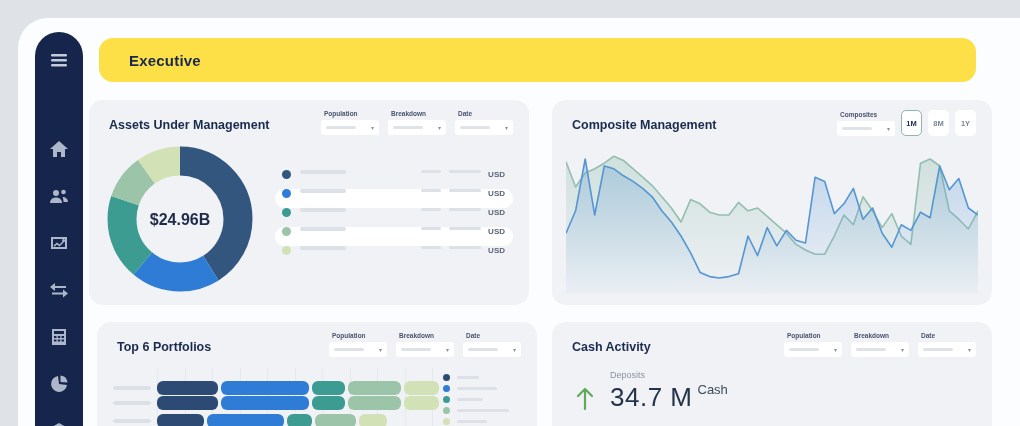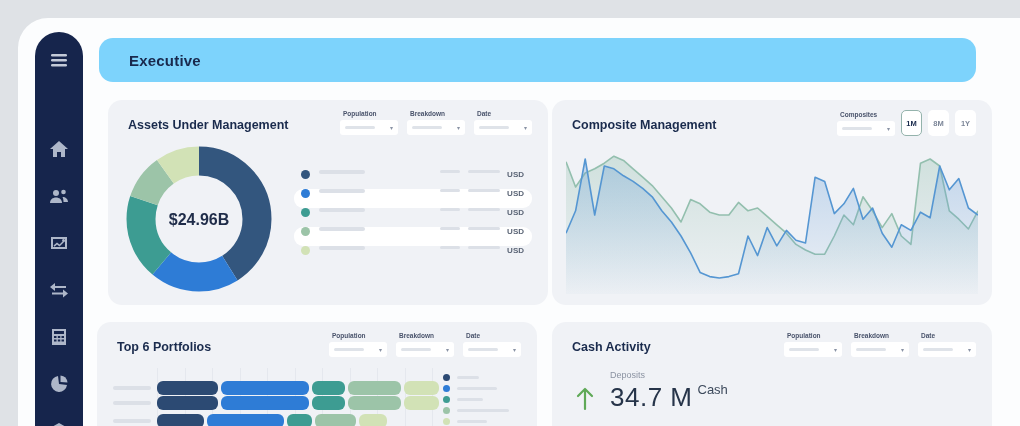--- a/index.html
+++ b/index.html
@@ -10,26 +10,26 @@
   
   .sidebar { position:absolute; left:35px; top:32px; width:48px; height:394px;
              background:#16254c; border-radius:24px 24px 0 0; display:flex; flex-direction:column;
              align-items:center; padding-top:18px; z-index:5; }
   .side-icon { width:22px; height:22px; color:#aeb7c9; display:flex; align-items:center;
                justify-content:center; cursor:pointer; }
   .side-icon svg { width:20px; height:20px; }
   .side-icon.menu { margin-bottom:42px; color:#c3cad8; }
   .side-icon + .side-icon:not(.menu) { margin-top:27px; }
   
-  .header { position:absolute; left:81px; top:20px; width:877px; height:44px; background:#7dd3fc;
+  .header { position:absolute; left:81px; top:20px; width:877px; height:44px; background:#fde047;
             border-radius:14px; display:flex; align-items:center; padding-left:30px; }
   .header .title { font-size:15px; font-weight:bold; color:#19294d; letter-spacing:.2px; }
   
   .card { position:absolute; background:#f0f2f6; border-radius:14px; }
-  #card-aum        { left:90px;  top:82px;  width:440px; height:205px; }
+  #card-aum        { left:71px;  top:82px;  width:440px; height:205px; }
   #card-composite  { left:534px; top:82px;  width:440px; height:205px; }
   #card-portfolios { left:79px;  top:304px; width:440px; height:140px; }
   #card-cash       { left:534px; top:304px; width:440px; height:140px; }
   .card-title { position:absolute; left:20px; top:18px; font-size:12.5px; font-weight:bold; color:#1a2b4d; }
   
   .filters { position:absolute; top:10px; right:16px; display:flex; gap:9px; }
   .filter { display:flex; flex-direction:column; }
   .filter-label { font-size:6.5px; font-weight:bold; color:#49536b; margin:0 0 3px 3px; }
   .select { width:58px; height:15px; background:#fff; border-radius:3px; display:flex;
             align-items:center; justify-content:space-between; padding:0 5px; cursor:pointer; }

